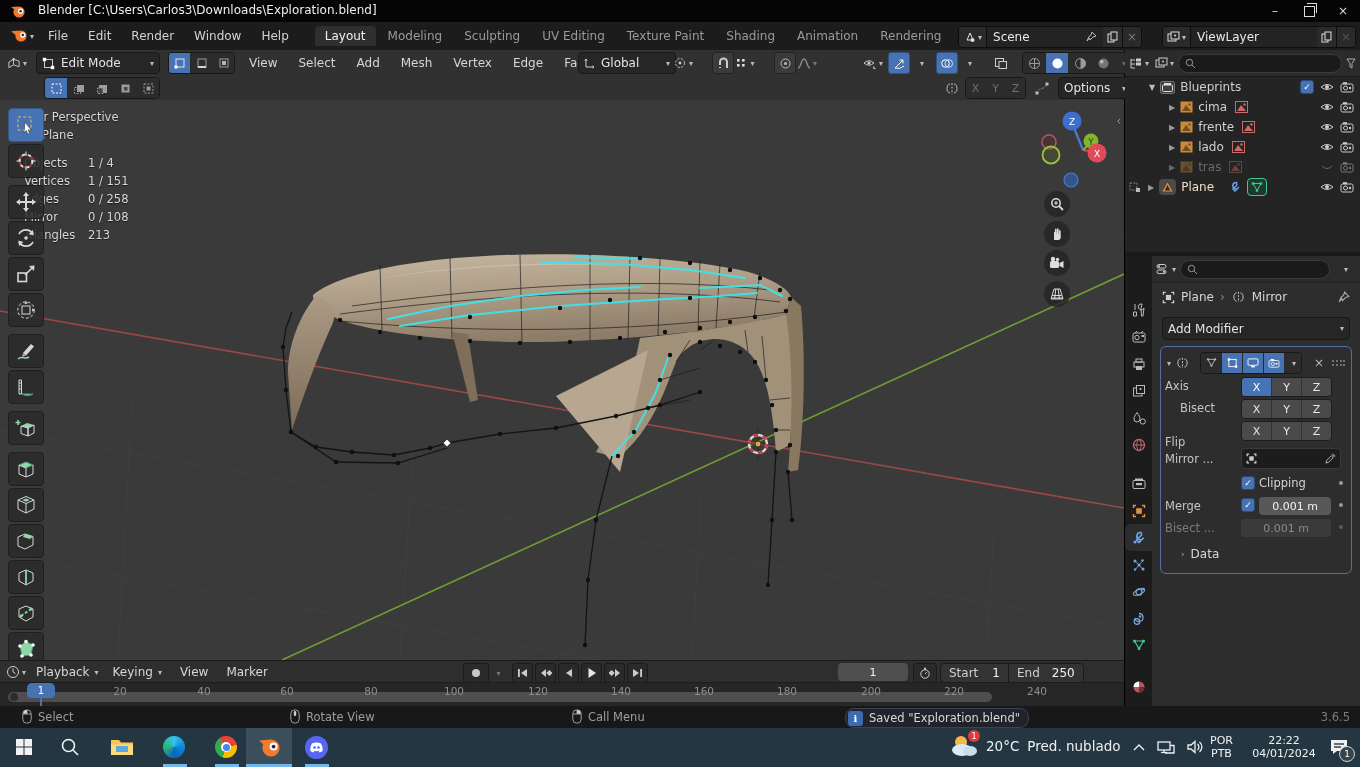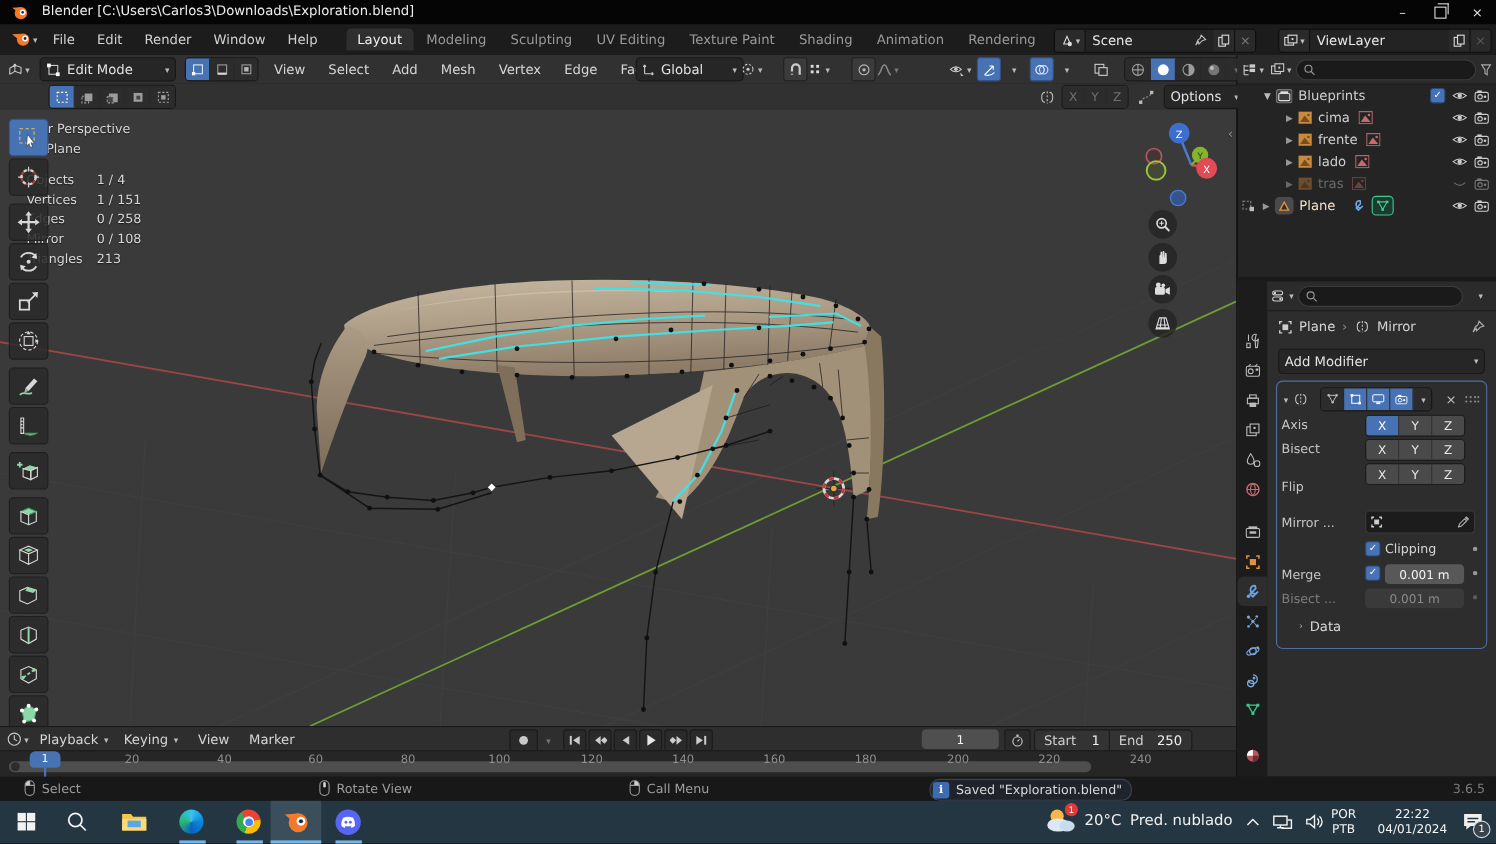--- a/index.html
+++ b/index.html
@@ -1105,36 +1105,36 @@
 
           <div style="position:relative;height:22px">
             <span class="plabel" style="left:0;top:4px">Axis</span>
             <div class="pxyz abs" style="left:76px;top:2px">
               <div class="sg on">X</div>
               <div class="sg">Y</div>
               <div class="sg">Z</div>
             </div>
           </div>
           <div style="position:relative;height:22px">
-            <span class="plabel" style="left:0;top:4px">Bisect</span>
+            <span class="plabel" style="left:15px;top:4px">Bisect</span>
             <div class="pxyz abs" style="left:76px;top:2px">
               <div class="sg">X</div>
               <div class="sg">Y</div>
               <div class="sg">Z</div>
             </div>
           </div>
           <div style="position:relative;height:22px">
             <span class="plabel" style="left:0;top:16px">Flip</span>
             <div class="pxyz abs" style="left:76px;top:2px">
               <div class="sg">X</div>
               <div class="sg">Y</div>
               <div class="sg">Z</div>
             </div>
           </div>
-          <div style="position:relative;height:28px;margin-top:20px">
+          <div style="position:relative;height:28px;margin-top:4px">
             <span class="plabel" style="left:0;top:7px">Mirror ...</span>
             <div class="abs row" style="left:76px;top:3px;width:90px;height:19px;background:#1c1c1c;border:1px solid #3a3a3a;border-radius:4px;padding:0 4px">
               <svg width="11" height="11" viewBox="0 0 14 14">
                   <path d="M1.5 4 L1.5 1.5 L4 1.5 M10 1.5 L12.5 1.5 L12.5 4 M12.5 10 L12.5 12.5 L10 12.5 M4 12.5 L1.5 12.5 L1.5 10" fill="none" stroke="#ccc" stroke-width="1.6"></path>
                   <rect x="4.2" y="4.2" width="5.6" height="5.6" fill="#ccc"></rect>
                 </svg>
               <svg style="margin-left:auto" width="11" height="11" viewBox="0 0 12 12">
                   <path d="M1 11 L2 8 L7 3 L9 5 L4 10 Z M7.5 1.5 L10.5 4.5 M8.5 0.8 L11.2 3.5" fill="none" stroke="#bbb"></path>
                 </svg>
             </div>

